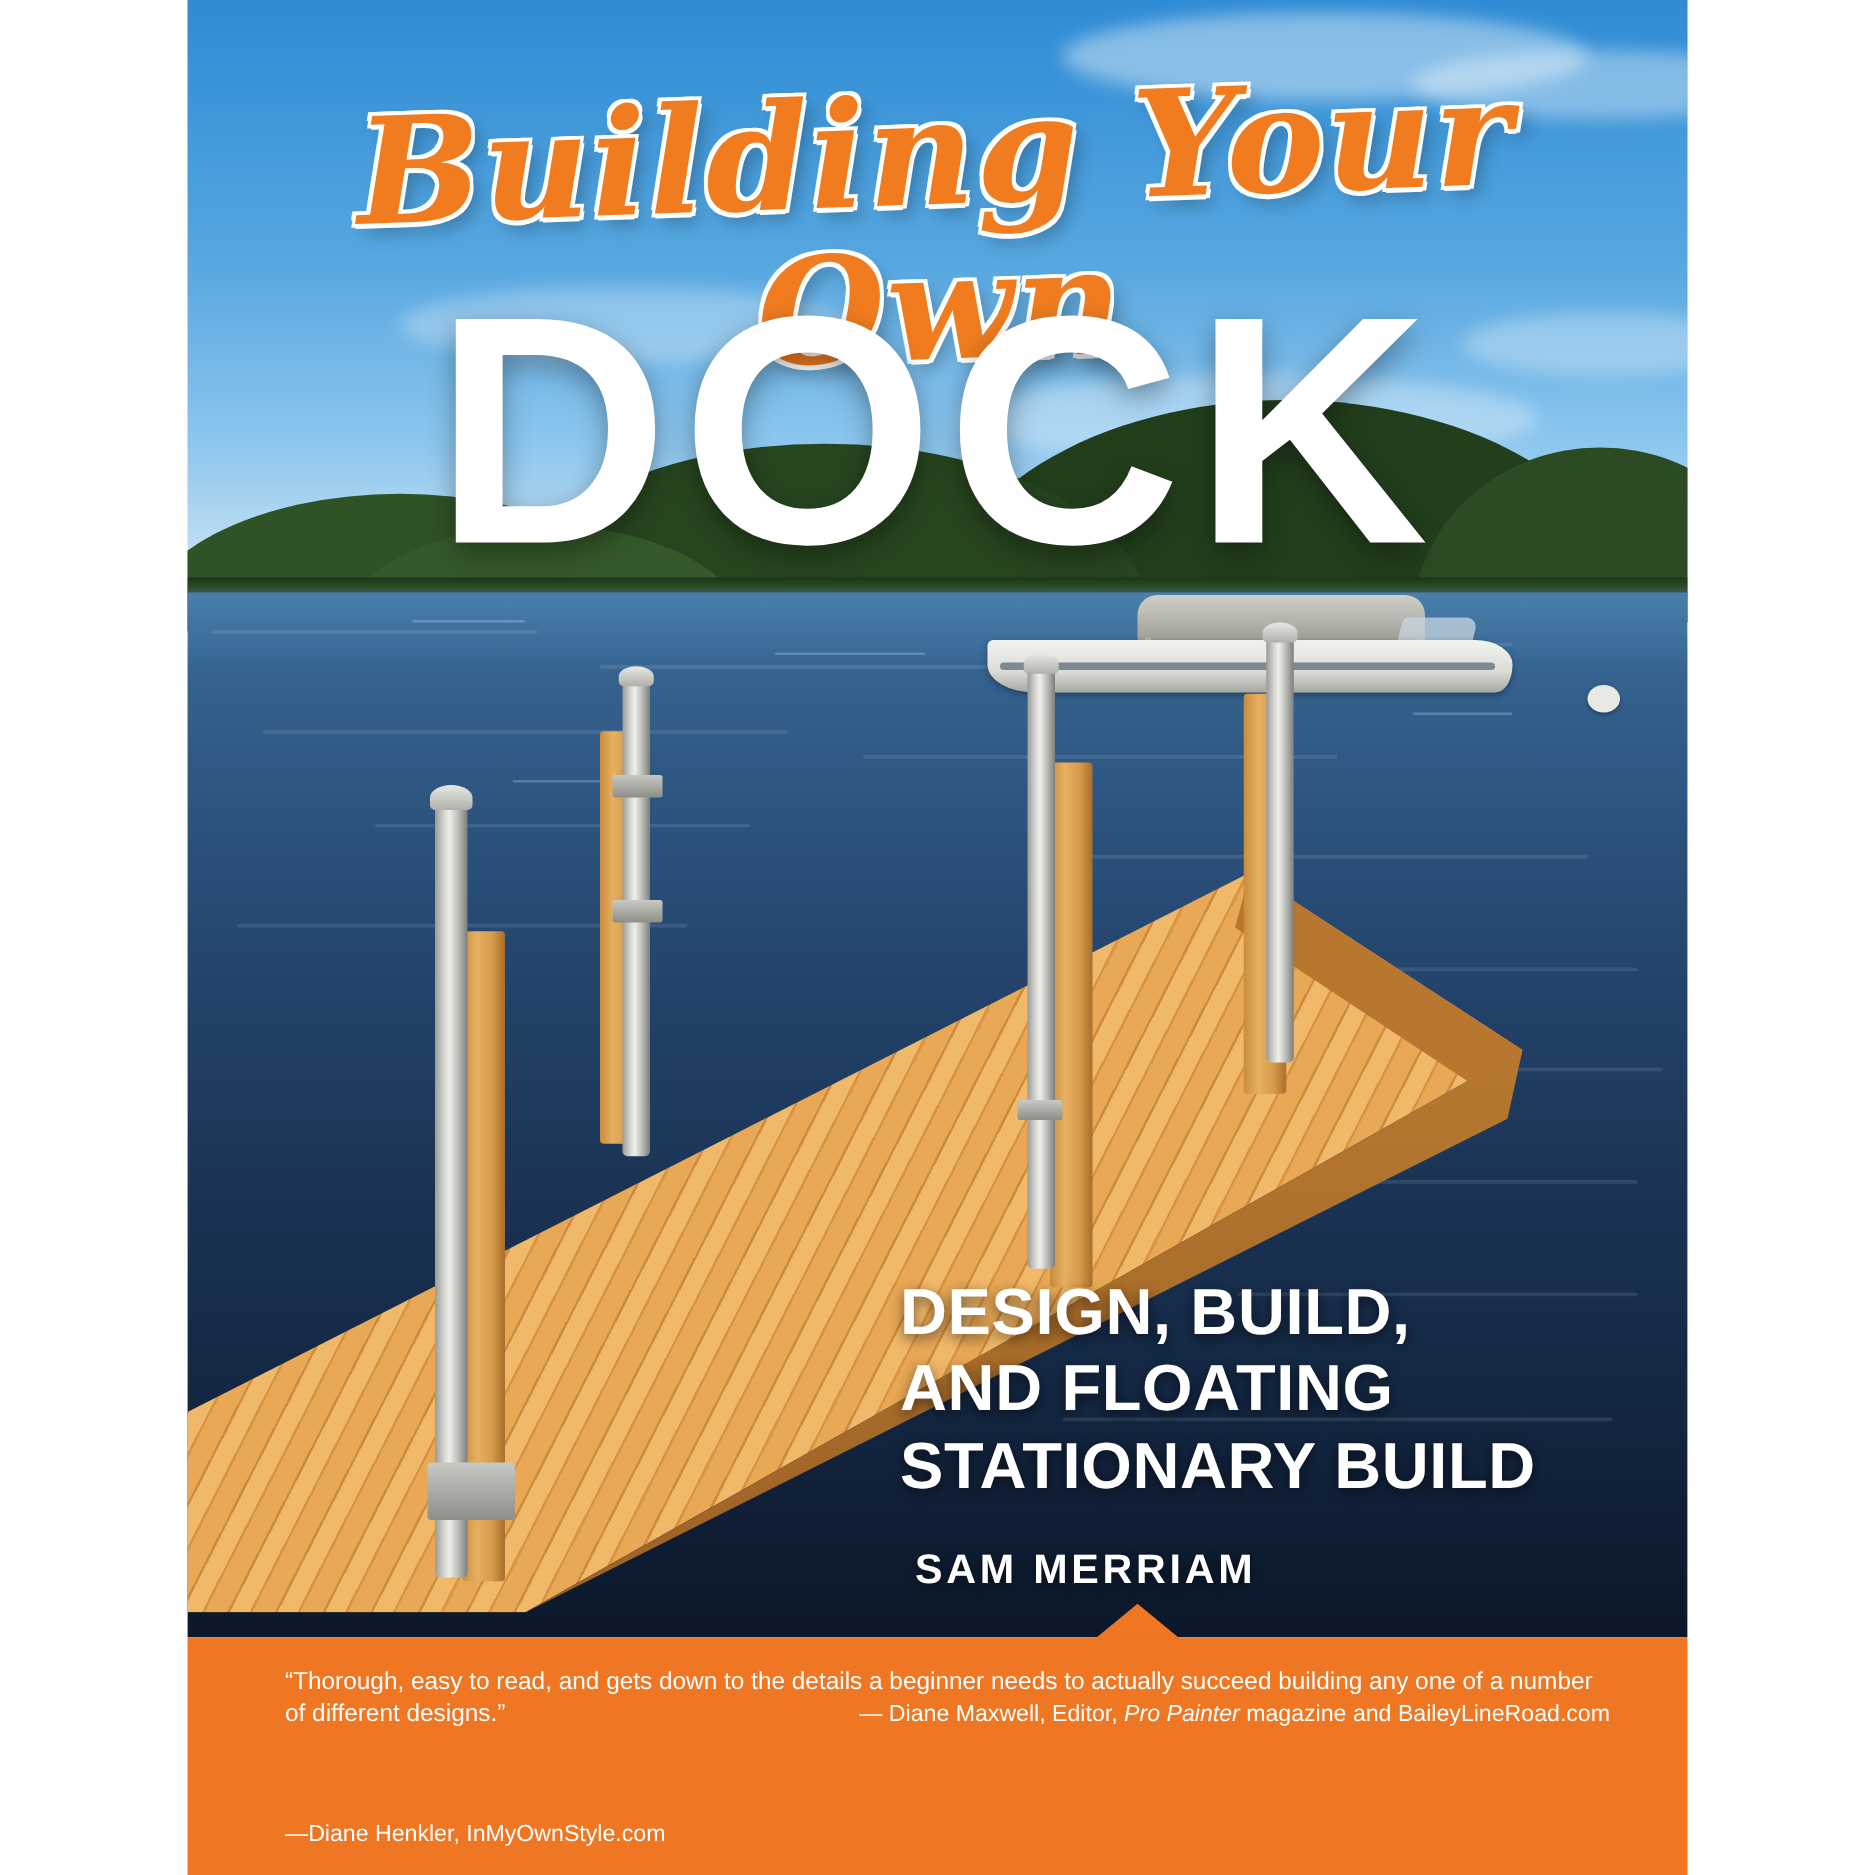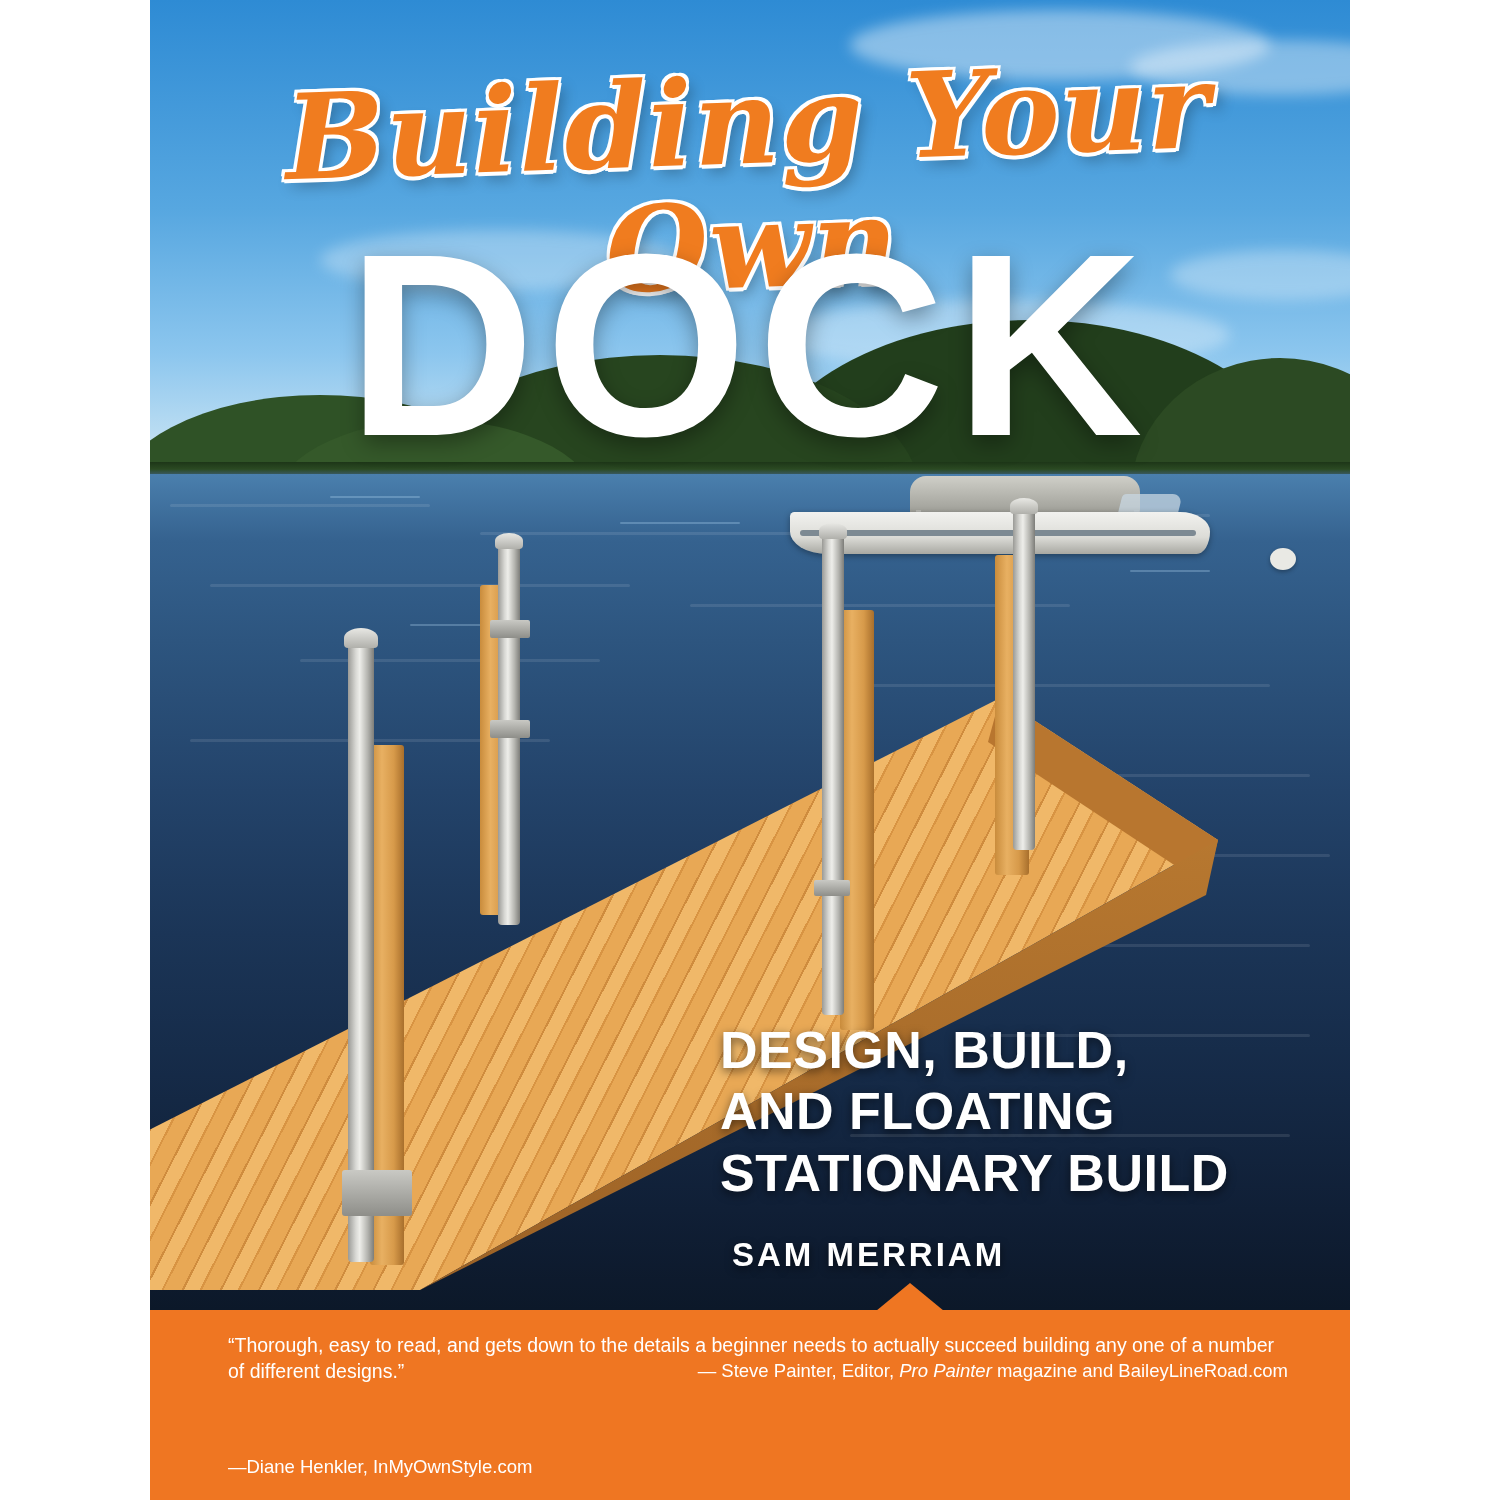--- a/index.html
+++ b/index.html
@@ -413,18 +413,18 @@
     <span class="line">AND FLOATING</span>
     <span class="line">STATIONARY BUILD</span>
   </div>
 
   <div class="author">SAM MERRIAM</div>
 
   <div class="blurb-band">
     <div class="band-arrow"></div>
 
     <div class="quote q1">“Thorough, easy to read, and gets down to the details a beginner needs to actually succeed building any one of a number of different designs.”</div>
-    <div class="attrib a1"><span>— Steve Painter, Editor, </span><span class="ital">Pro Painter</span><span> magazine and BaileyLineRoad.com</span></div>
+    <div class="attrib a1"><span>— Diane Maxwell, Editor, </span><span class="ital">Pro Painter</span><span> magazine and BaileyLineRoad.com</span></div>
 
     <div class="attrib a2">—Diane Henkler, InMyOwnStyle.com</div>
   </div>
 
 </div>
 
 </body></html>

